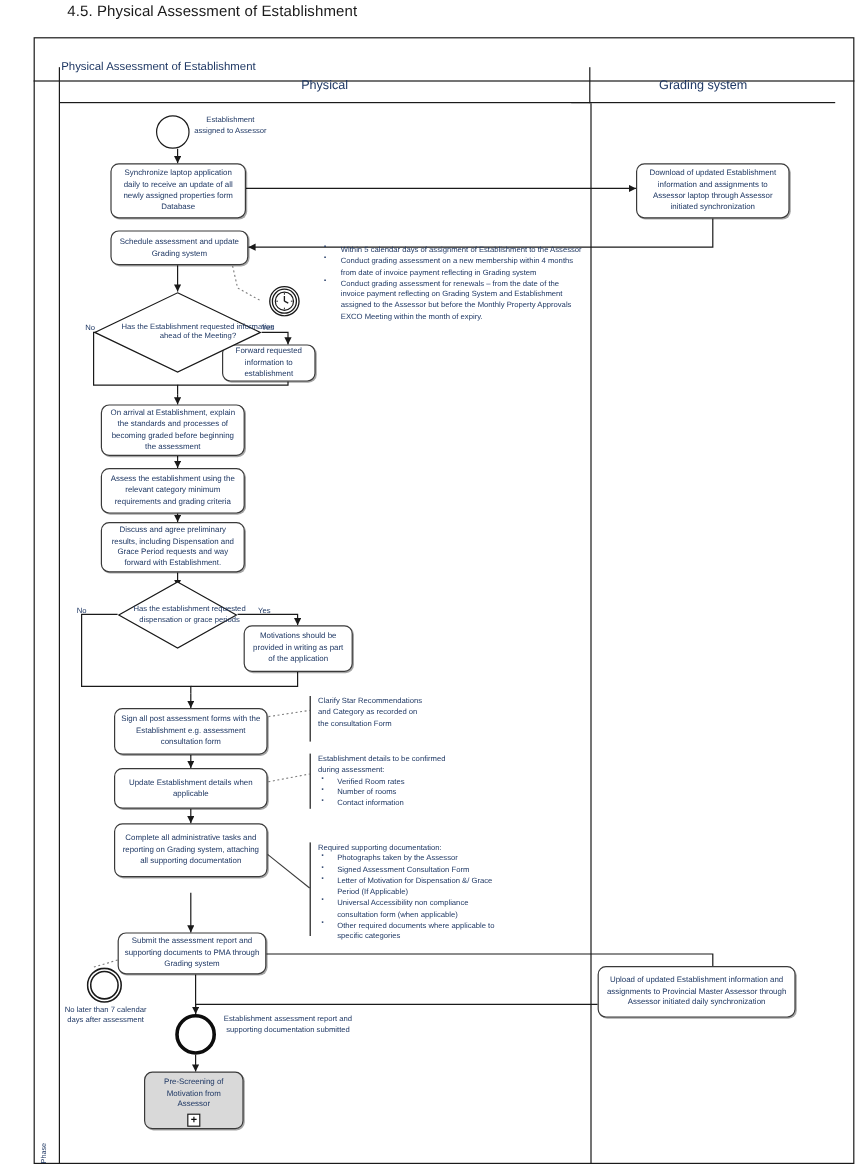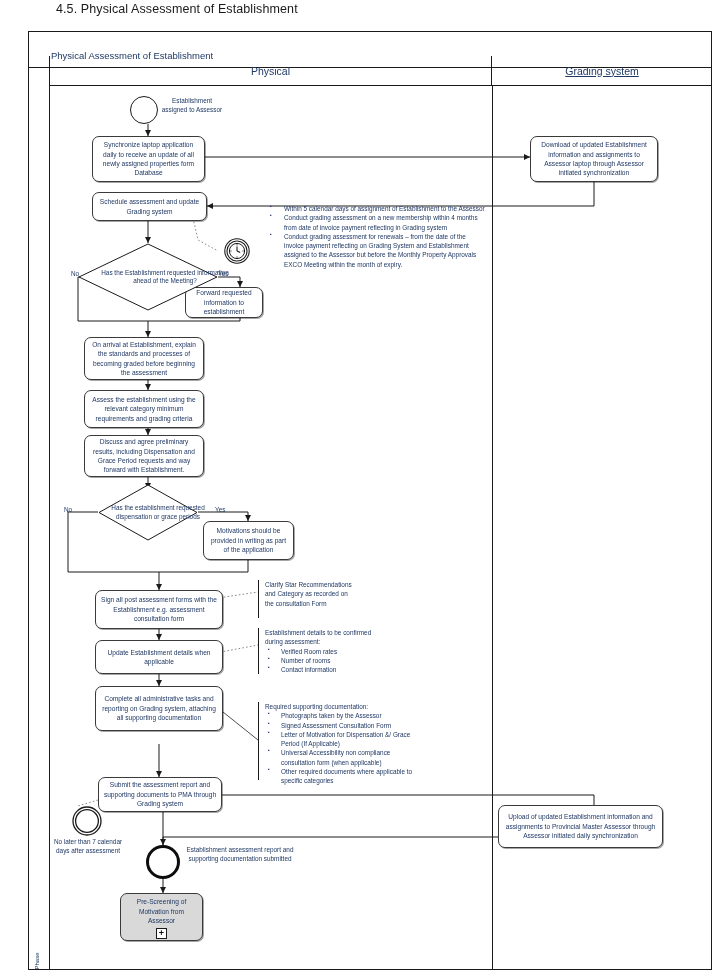--- a/index.html
+++ b/index.html
@@ -21,21 +21,21 @@
               padding-left:23px;margin-top:12px;}
   .phase-strip{position:absolute;left:28px;top:56px;width:22px;height:914px;
                border-right:1px solid #1a1a1a;box-sizing:border-box;}
   .phase-label{position:absolute;left:-13px;bottom:6px;width:44px;
                transform:rotate(-90deg);transform-origin:center;
                font-size:6px;color:#1f3864;text-align:center;}
   .lane-head{position:absolute;top:56px;height:30px;box-sizing:border-box;
              border-bottom:1px solid #1a1a1a;display:flex;align-items:center;
              justify-content:center;font-size:10.5px;color:#1f3864;}
   .lane-head.assessor{left:50px;width:442px;border-right:1px solid #1a1a1a;}
-  .lane-head.grading{left:492px;width:220px;text-decoration:underline;}
+  .lane-head.grading{left:476px;width:220px;}
   .lane-div{position:absolute;left:492px;top:86px;width:0;height:884px;
             border-left:1px solid #1a1a1a;}
 
   
   #wires{position:absolute;left:0;top:0;width:720px;height:977px;}
 
   
   .node{position:absolute;box-sizing:border-box;display:flex;align-items:center;
         justify-content:center;text-align:center;color:#1f3864;}
   .task{border:1px solid #3a3a3a;border-radius:7px;background:#ffffff;

